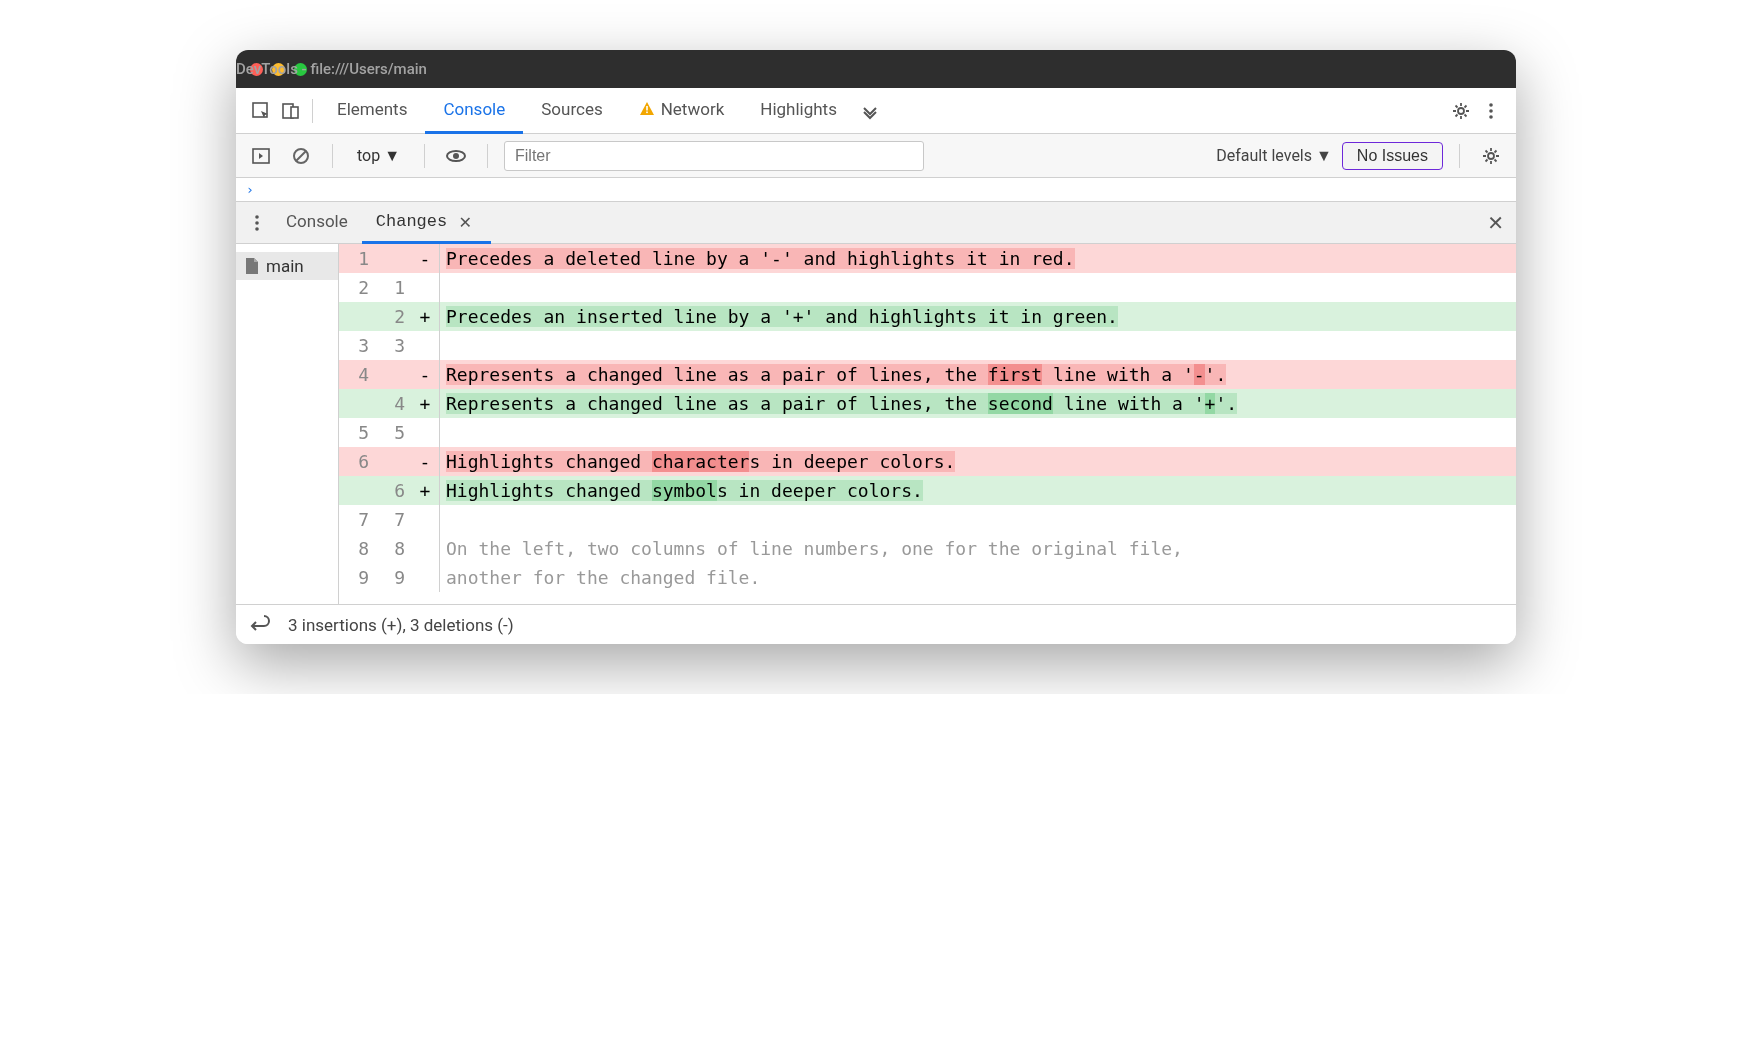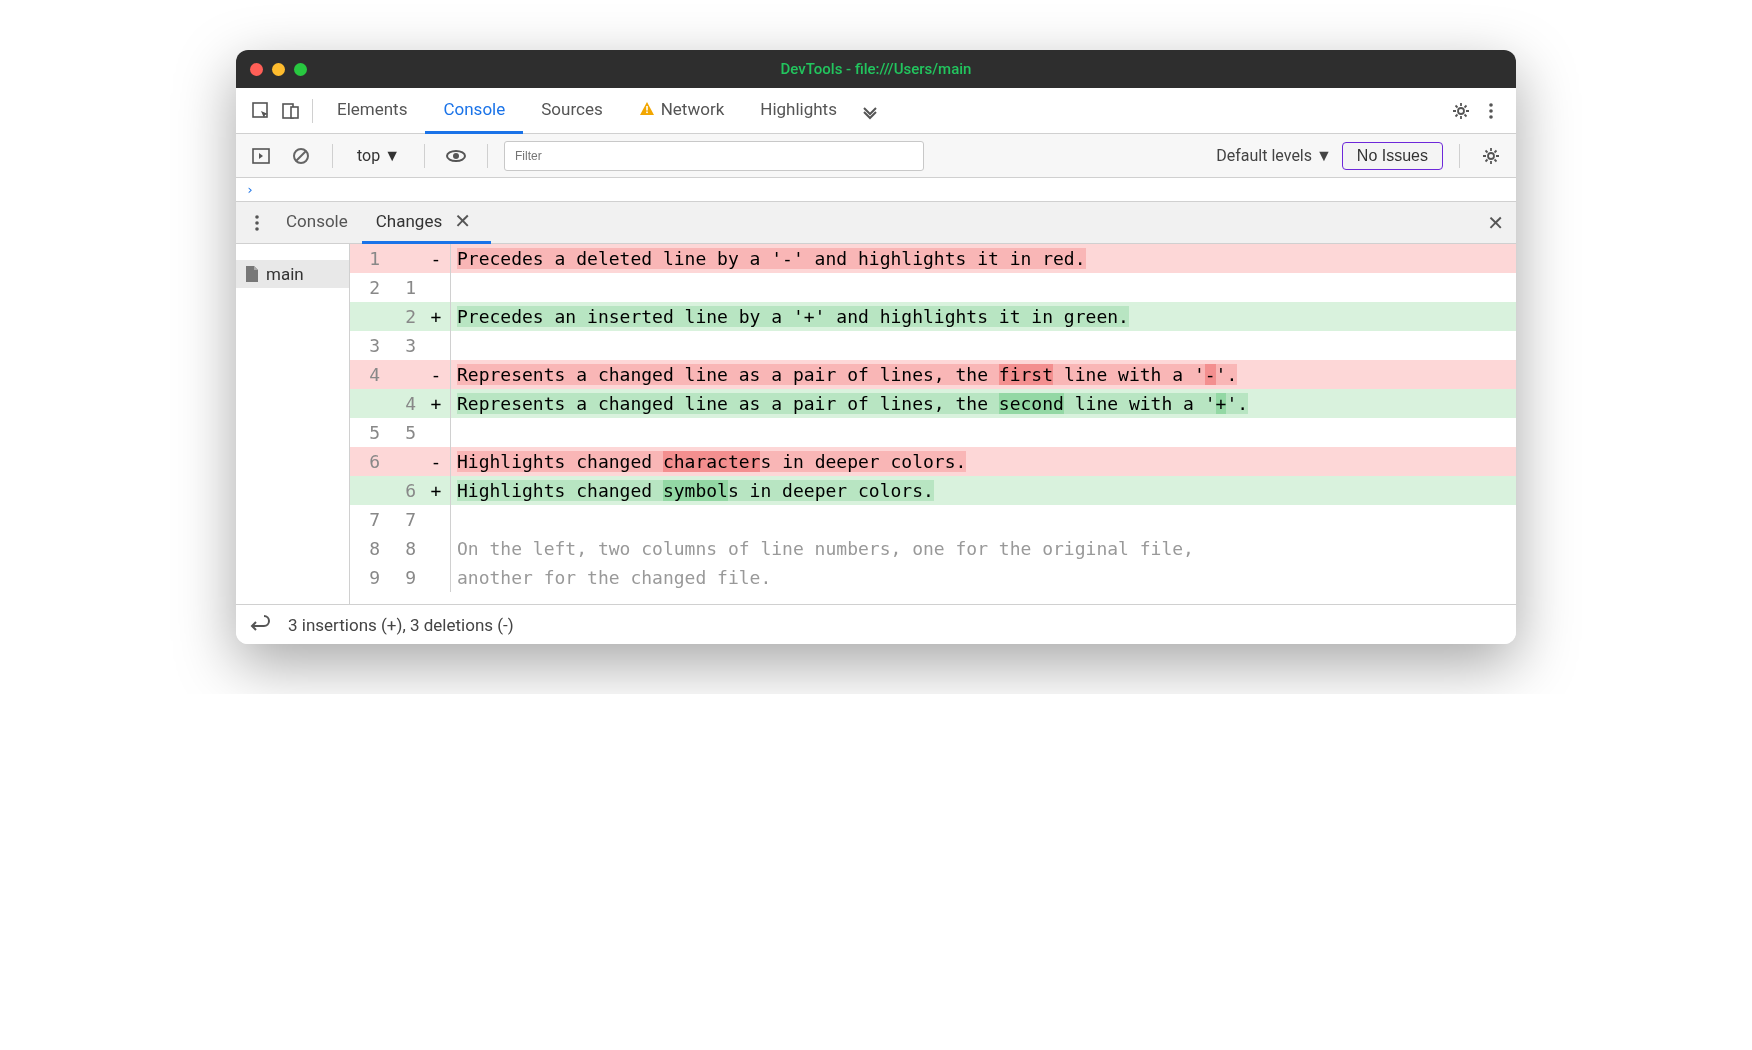--- a/index.html
+++ b/index.html
@@ -27,22 +27,22 @@
   position: relative;
 }
 .traffic { display: flex; gap: 9px; }
 .dot { width: 13px; height: 13px; border-radius: 50%; }
 .dot.red { background: #ff5f57; }
 .dot.yellow { background: #febc2e; }
 .dot.green { background: #28c840; }
 .title {
   position: absolute;
   left: 0; right: 0;
-  text-align: center;
-  color: #22c55e;
+  text-align: left;
+  color: #a3a3a3;
   font-size: 15px;
   font-weight: 500;
   pointer-events: none;
 }
 
 .maintabs {
   height: 46px;
   border-bottom: 1px solid #d0d0d0;
   display: flex;
   align-items: center;
@@ -87,21 +87,21 @@
   display: flex;
   align-items: center;
   gap: 4px;
 }
 .filter-input {
   flex: 0 0 420px;
   height: 30px;
   border: 1px solid #c8c8c8;
   border-radius: 3px;
   padding: 0 10px;
-  font-size: 12px;
+  font-size: 16px;
   background: #fff;
 }
 .levels {
   font-size: 16px;
   color: #444;
   display: flex; align-items: center; gap: 4px;
   margin-left: auto;
   justify-content: space-between;
 }
 .btn {
@@ -125,29 +125,29 @@
 
 .drawer-tabs {
   height: 42px;
   border-bottom: 1px solid #d0d0d0;
   display: flex;
   align-items: center;
   padding: 0 6px;
   background: #f1f1f1;
 }
 .drawer-tabs .tab { font-size: 17px; height: 42px; padding: 0 14px; }
-.drawer-tabs .tab.active { color: #333; border-bottom-color: #1a73e8; }
+.drawer-tabs .tab.active { color: #333; border-bottom-color: #1a73e8; font-family: Liberation Mono, monospace; }
 .close-x { font-size: 20px; color: #555; padding: 0 6px; cursor: pointer; }
 
 .diff-area { display: flex; height: 360px; }
 .file-tree {
-  width: 114px;
+  width: 103px;
   border-right: 1px solid #d0d0d0;
   background: #fff;
-  padding-top: 16px;
+  padding-top: 8px;
 }
 .file-item {
   display: flex;
   align-items: center;
   gap: 6px;
   padding: 4px 8px;
   background: #e8e8e8;
   font-size: 17px;
   color: #333;
 }

